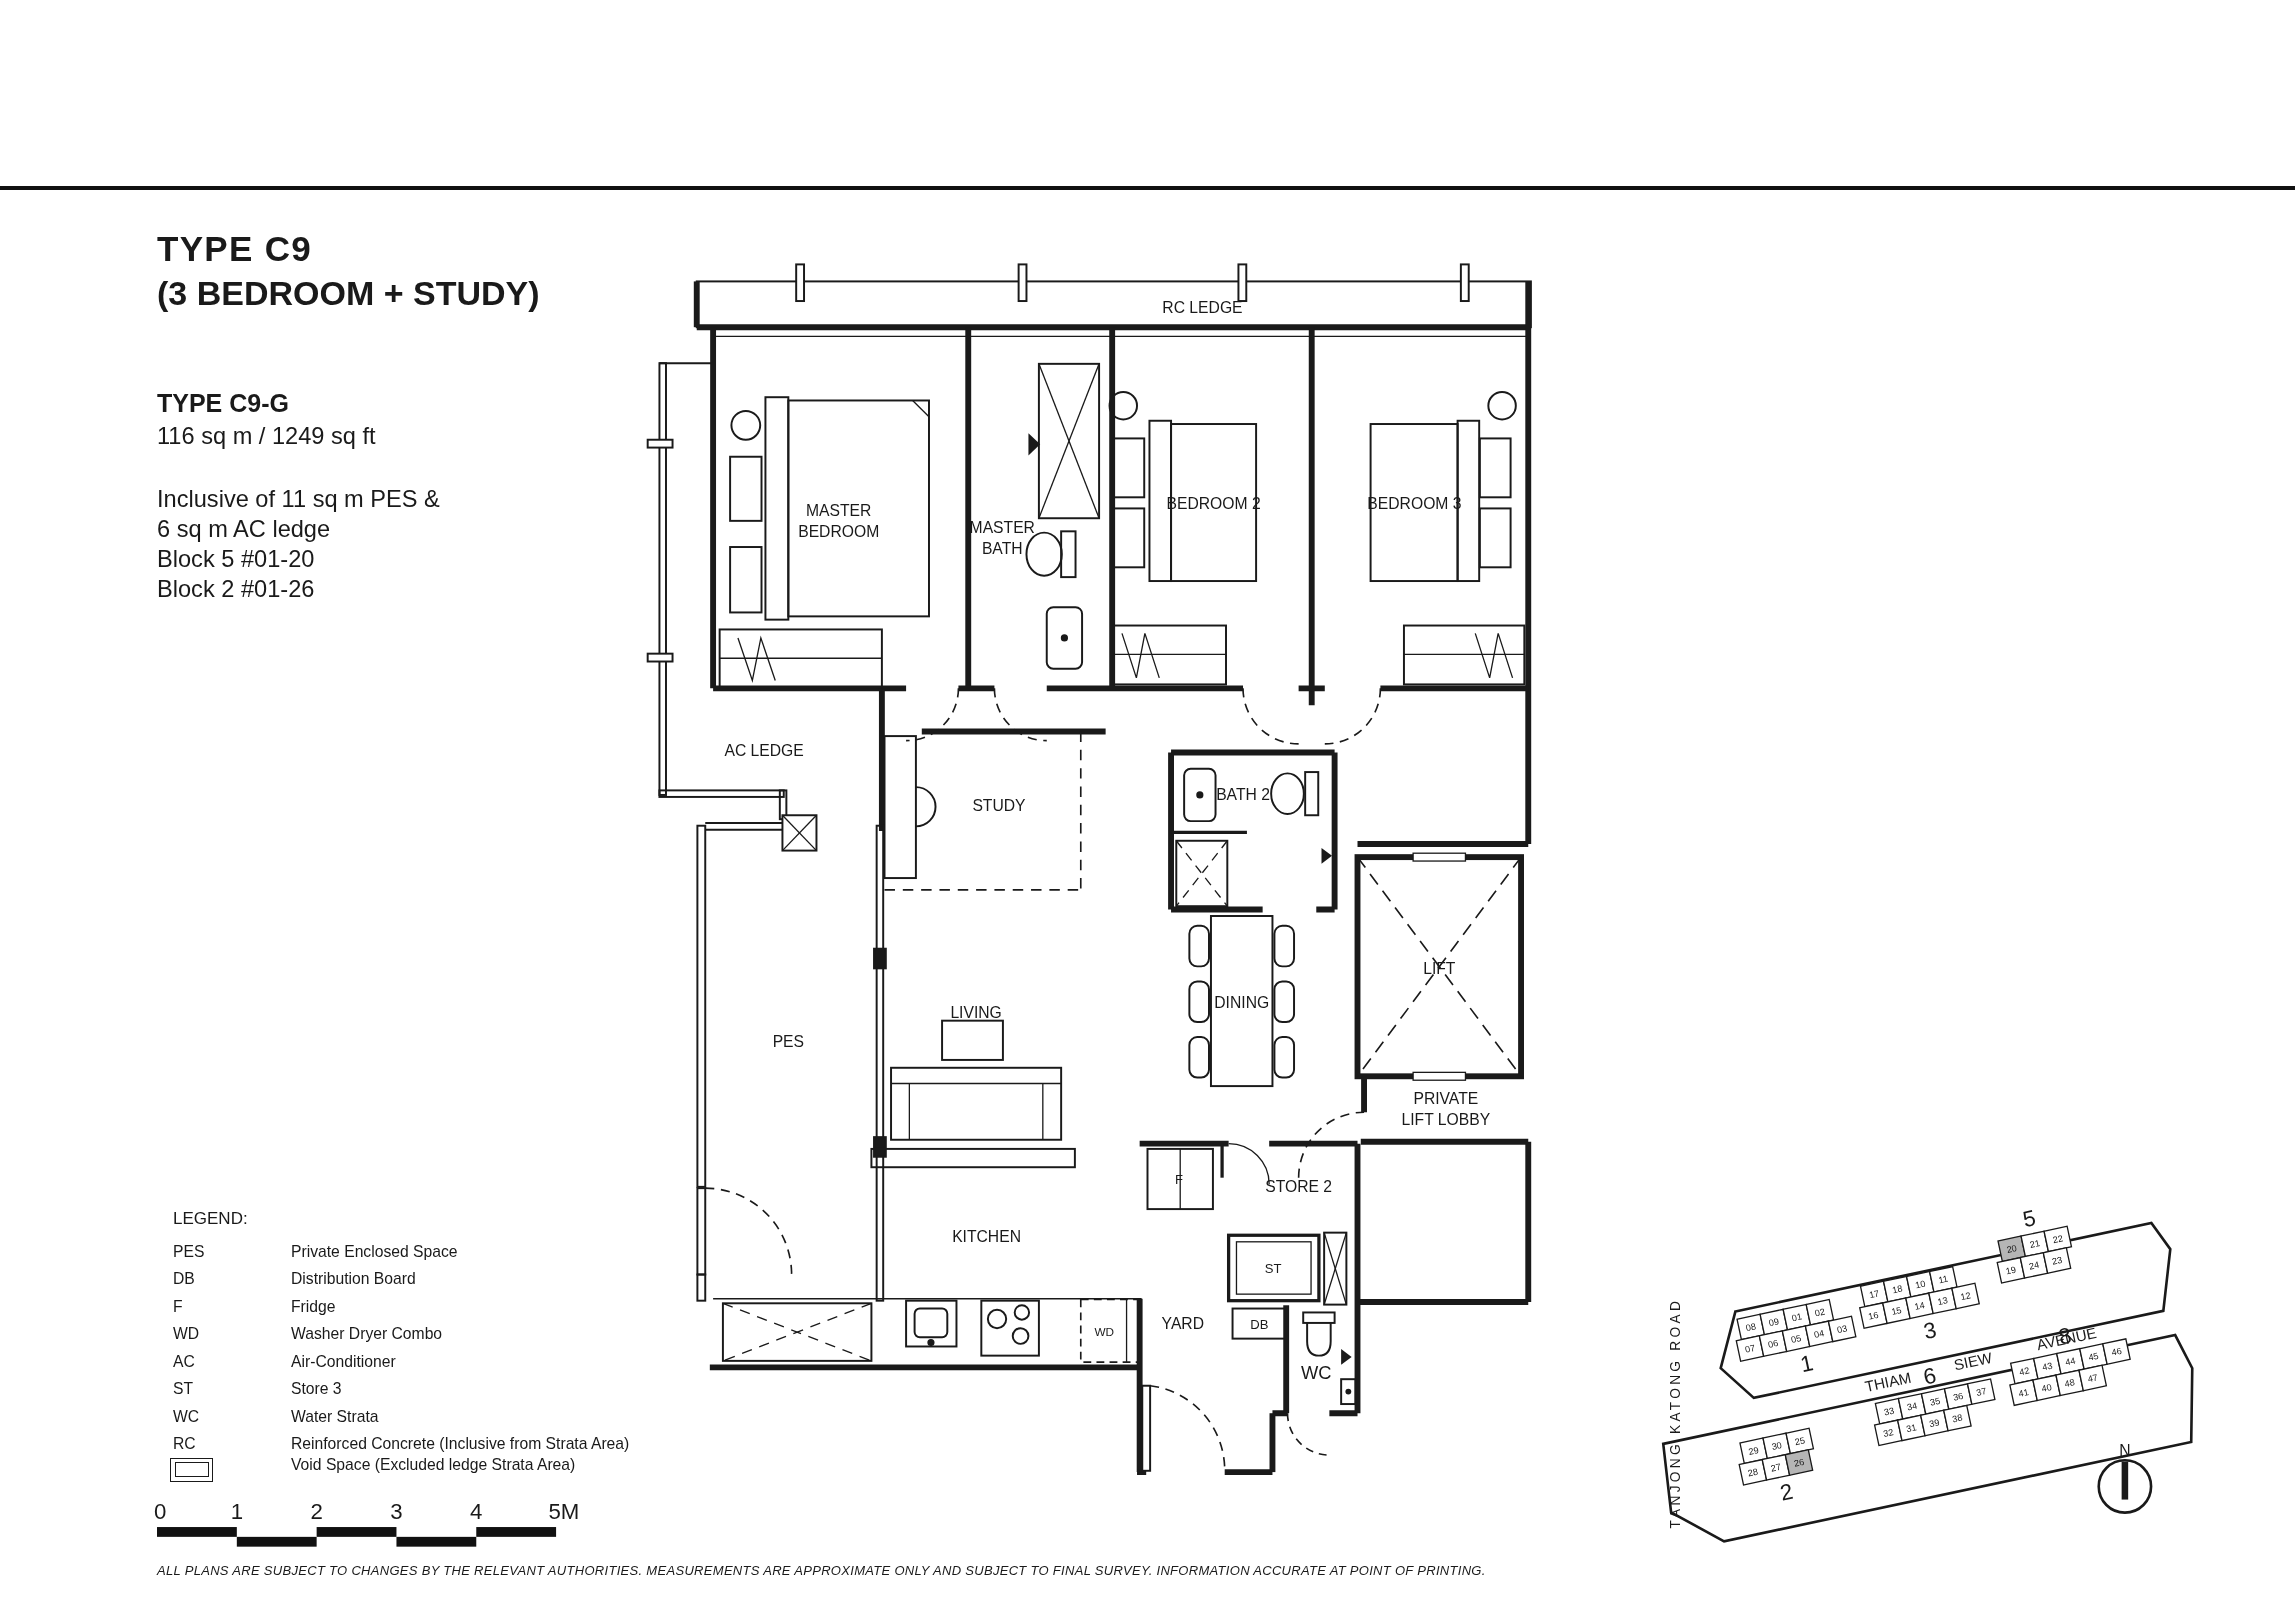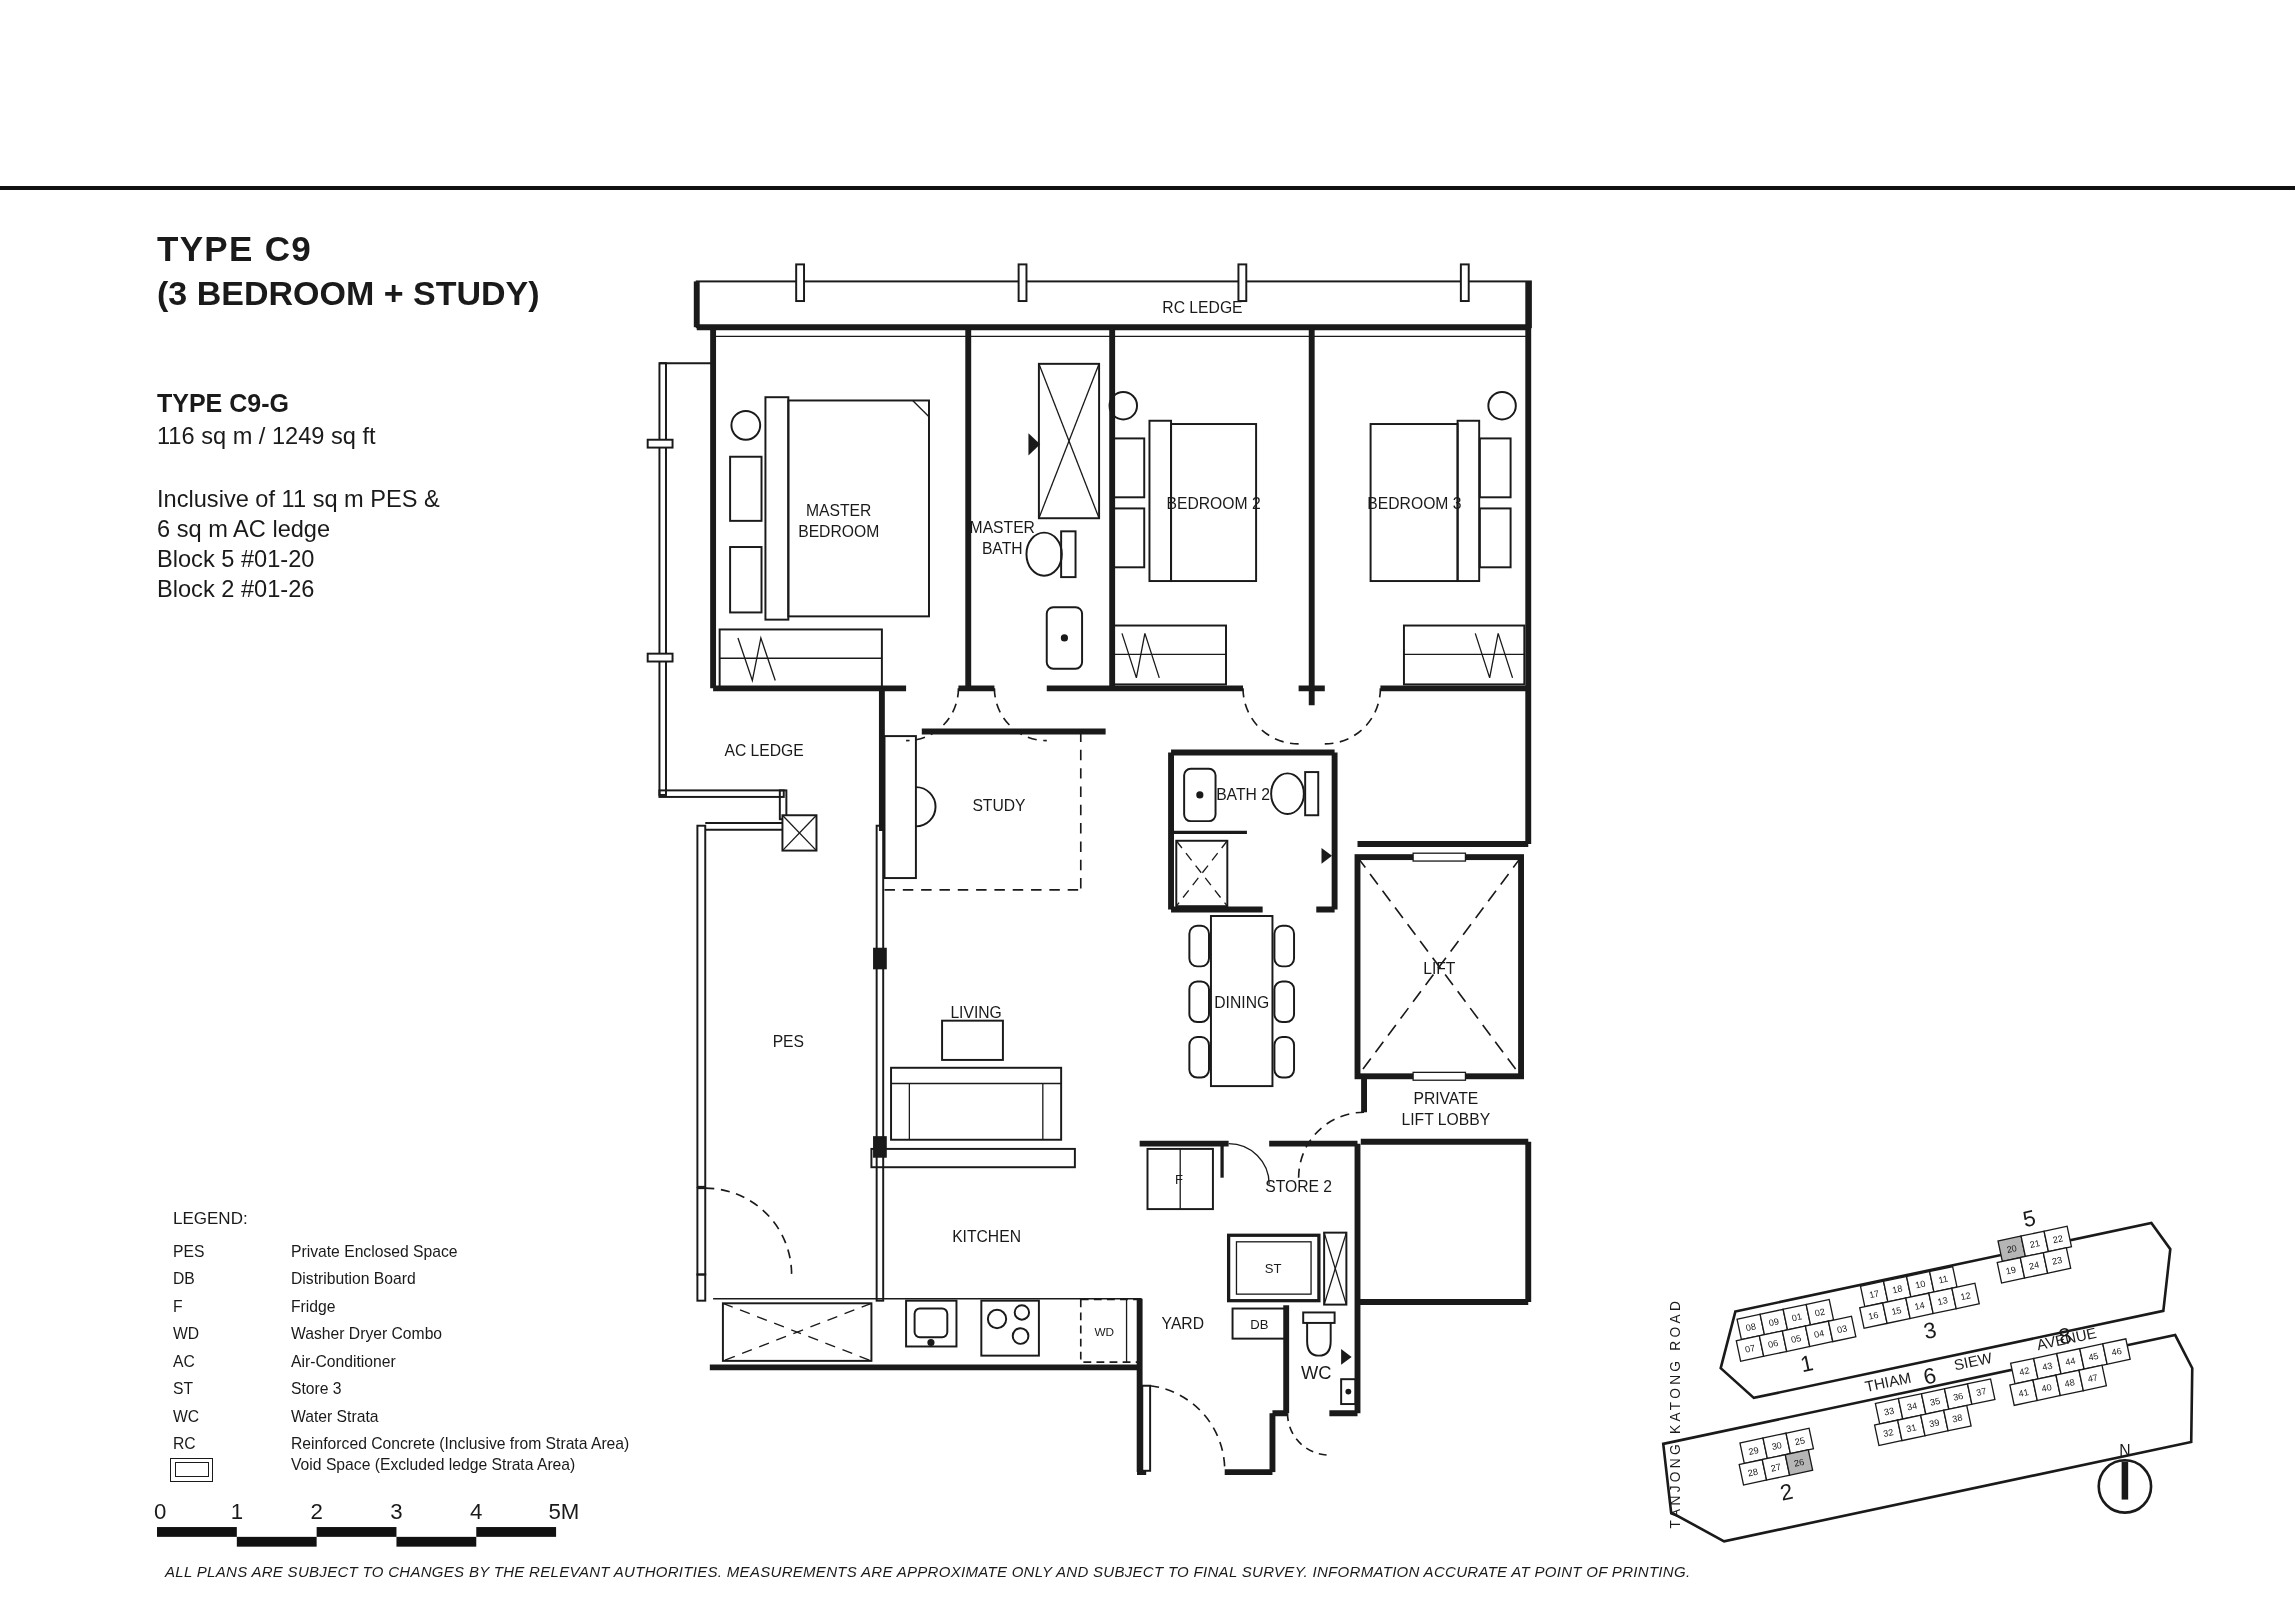--- a/index.html
+++ b/index.html
@@ -12,21 +12,21 @@
   #unit-info{left:157px;top:376px;font-size:23.6px;line-height:30px;margin-top:12px;}
   #unit-type{font-weight:bold;font-size:25px;margin-bottom:2.6px;}
   #unit-incl{margin-top:33px;}
   #legend-block{left:157px;top:1209px;font-size:15.7px;margin-left:16px;}
   #legend-title{font-size:17px;margin-bottom:9.2px;}
   .lg-row{display:flex;height:27.5px;align-items:center;}
   .lg-abbr{width:118px;}
   .void-sym{width:43px;height:23.6px;border:1.3px solid #1a1a1a;position:relative;box-sizing:border-box;margin:1.3px 0 1.3px -2.6px;}
   .void-sym:before{content:"";position:absolute;left:3.9px;top:3.3px;right:3.9px;bottom:3.3px;border:1.3px solid #1a1a1a;}
   svg text{fill:#1a1a1a;}
-  #disclaimer{left:157px;top:1563px;font-size:15px;font-style:italic;letter-spacing:0.3px;white-space:nowrap;margin-left:8px;}
+  #disclaimer{left:157px;top:1563px;font-size:13px;font-style:italic;letter-spacing:0.3px;white-space:nowrap;}
 </style>
 </head>
 <body>
 
 <div class="abs" id="top-rule"></div>
 
 <div class="abs" id="title-block">
   <div id="title-line1">TYPE  C9</div>
   <div id="title-line2">(3 BEDROOM + STUDY)</div>
 </div>

